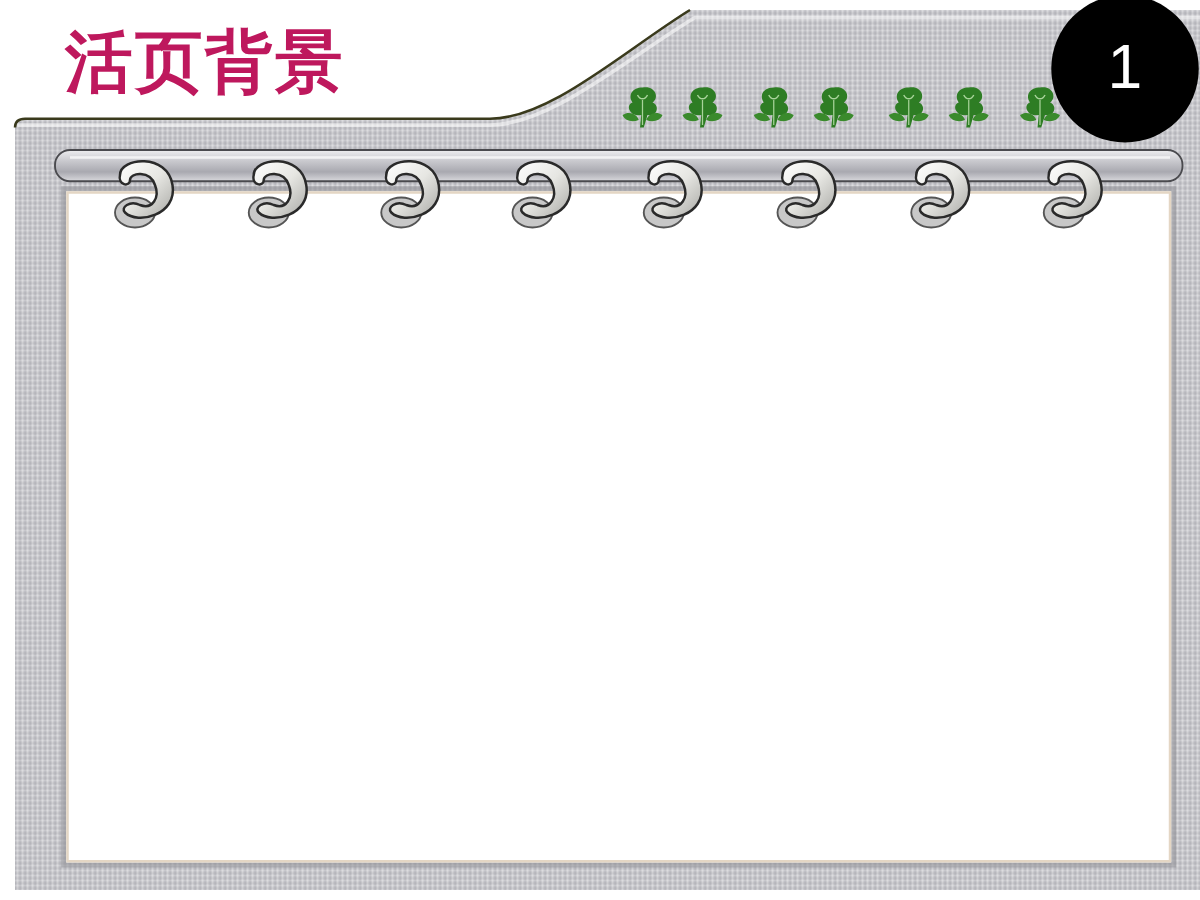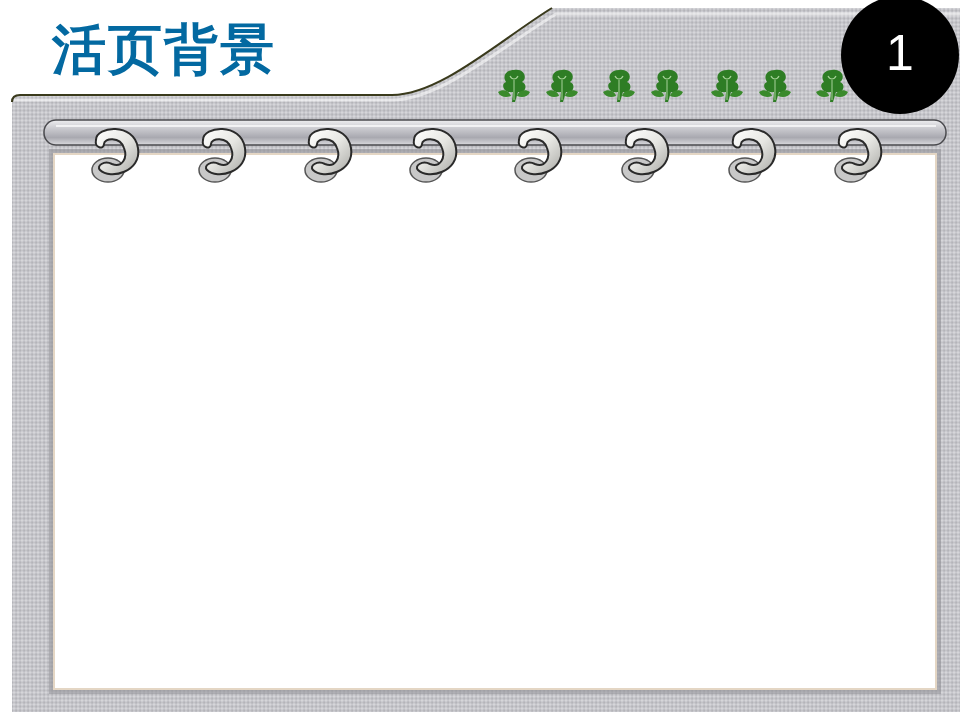--- a/index.html
+++ b/index.html
@@ -7,21 +7,21 @@
       width: 960px; height: 720px; position: relative; overflow: hidden;
       background: #ffffff;
       font-family: "DejaVu Sans", sans-serif;
     }
     .slide { position: absolute; left: 0; top: 0; width: 960px; height: 720px; }
     .frame-svg { position: absolute; left: 0; top: 0; }
     .title {
       position: absolute; left: 52px; top: 22px;
       font-family: "DejaVu Serif", "Liberation Serif", serif;
       font-weight: bold; font-size: 54px; letter-spacing: 2px;
-      color: #0369a1; line-height: 1; white-space: nowrap;
+      color: #be185d; line-height: 1; white-space: nowrap;
     }
     .badge {
       position: absolute; left: 841px; top: -4px;
       width: 118px; height: 118px; border-radius: 50%;
       background: #000000;
       display: flex; align-items: center; justify-content: center;
     }
     .badge-num {
       color: #ffffff; font-family: "Liberation Sans", sans-serif;
       font-size: 50px; line-height: 1; margin-top: -4px;

